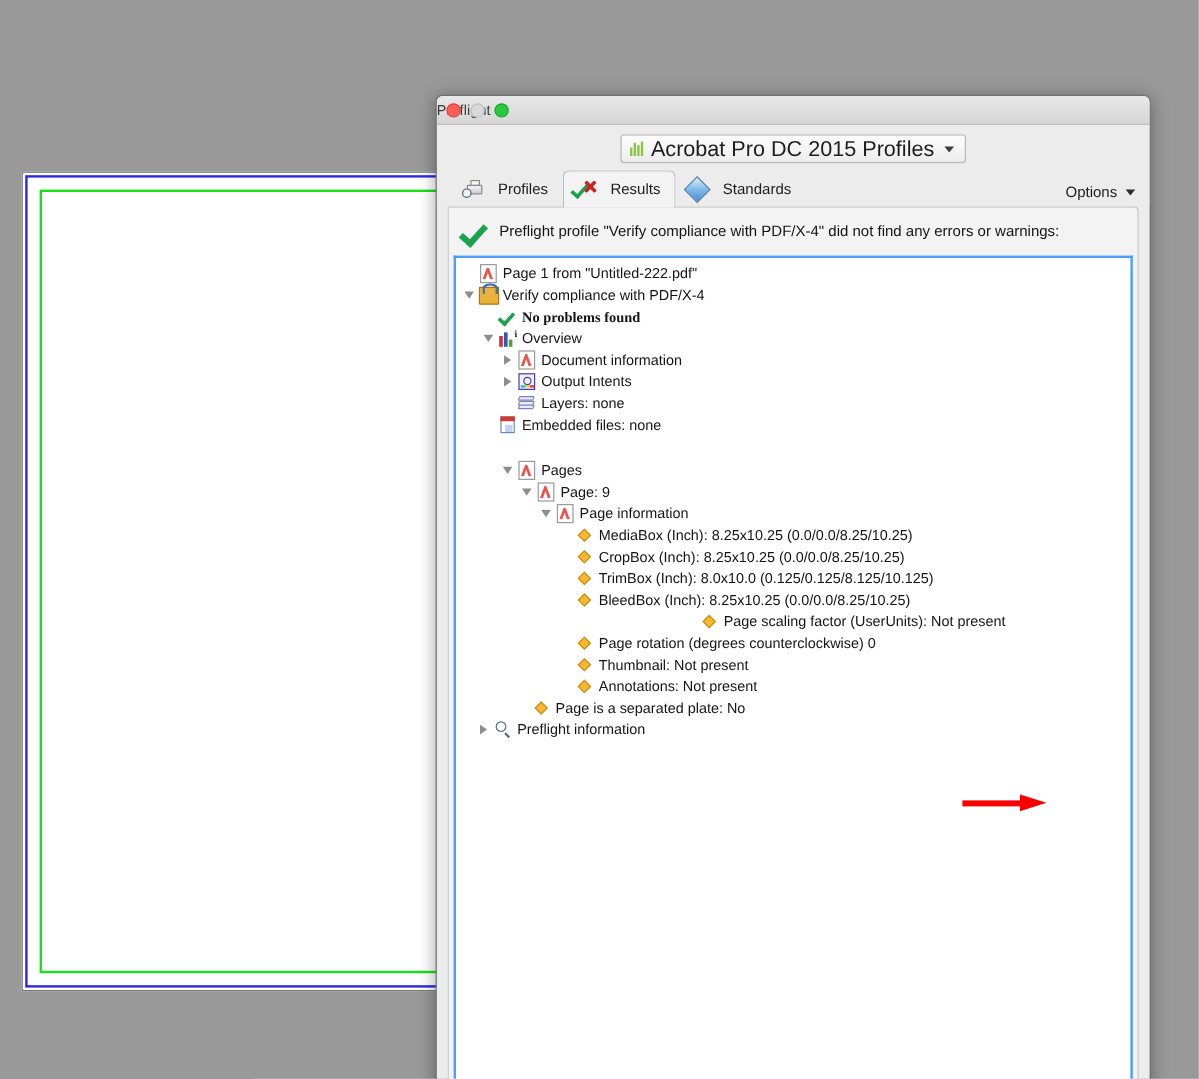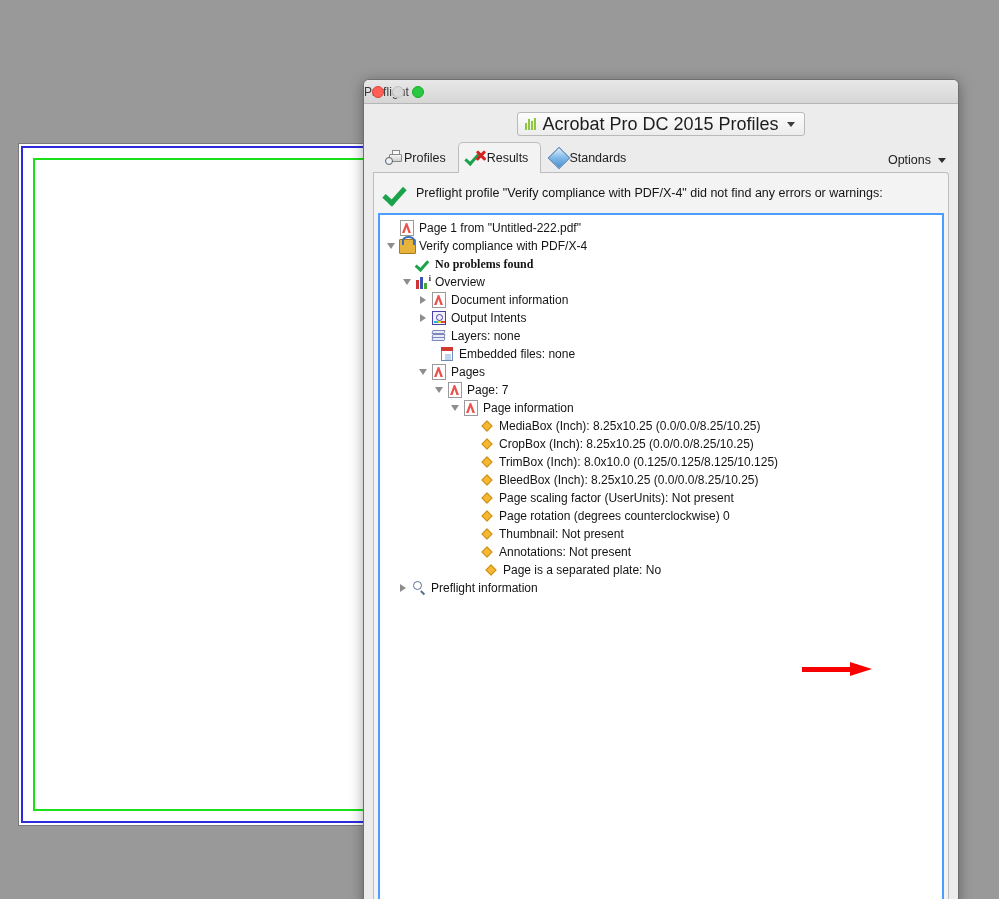--- a/index.html
+++ b/index.html
@@ -144,21 +144,21 @@
     flex: 0 0 30px;
     display: flex;
     align-items: flex-end;
     padding: 0 12px;
     position: relative;
     background: #ececec;
   }
   .tab {
     display: flex;
     align-items: center;
-    gap: 0;
+    gap: 11px;
     height: 28px;
     padding: 0 12px 0 9px;
     font-size: 12.5px;
     color: #1d1d1d;
     border-radius: 5px 5px 0 0;
     cursor: default;
     position: relative;
     box-sizing: border-box;
   }
   .tab.active {
@@ -644,44 +644,44 @@
             <span class="twisty spacer"></span>
             <span class="ticon">
               <span class="ico-layers">
                 <i class="l3"></i>
                 <i class="l2"></i>
                 <i class="l1"></i>
               </span>
             </span>
             <span class="tlabel">Layers: none</span>
           </div>
-          <div class="tree-row" style="padding-left: 44px;">
+          <div class="tree-row" style="padding-left: 20px;">
             <span class="twisty spacer"></span>
             <span class="ticon">
               <span class="ico-embed"></span>
             </span>
             <span class="tlabel">Embedded files: none</span>
           </div>
-          <div class="tree-row" style="padding-left: 36px;">
+          <div class="tree-row" style="padding-left: 36px; margin-top: 20px;">
             <span class="twisty">
               <span class="tw-open"></span>
             </span>
             <span class="ticon">
               <span class="ico-pdf"></span>
             </span>
             <span class="tlabel">Pages</span>
           </div>
           <div class="tree-row" style="padding-left: 52px;">
             <span class="twisty">
               <span class="tw-open"></span>
             </span>
             <span class="ticon">
               <span class="ico-pdf"></span>
             </span>
-            <span class="tlabel">Page: 7</span>
+            <span class="tlabel">Page: 9</span>
           </div>
           <div class="tree-row" style="padding-left: 68px;">
             <span class="twisty">
               <span class="tw-open"></span>
             </span>
             <span class="ticon">
               <span class="ico-pdf"></span>
             </span>
             <span class="tlabel">Page information</span>
           </div>
@@ -706,49 +706,49 @@
             </span>
             <span class="tlabel">TrimBox (Inch): 8.0x10.0 (0.125/0.125/8.125/10.125)</span>
           </div>
           <div class="tree-row" style="padding-left: 84px;">
             <span class="twisty spacer"></span>
             <span class="ticon">
               <span class="ico-bullet"></span>
             </span>
             <span class="tlabel">BleedBox (Inch): 8.25x10.25 (0.0/0.0/8.25/10.25)</span>
           </div>
+          <div class="tree-row" style="padding-left: 84px; justify-content: center;">
+            <span class="twisty spacer"></span>
+            <span class="ticon">
+              <span class="ico-bullet"></span>
+            </span>
+            <span class="tlabel">Page scaling factor (UserUnits): Not present</span>
+          </div>
           <div class="tree-row" style="padding-left: 84px;">
             <span class="twisty spacer"></span>
             <span class="ticon">
               <span class="ico-bullet"></span>
             </span>
-            <span class="tlabel">Page scaling factor (UserUnits): Not present</span>
+            <span class="tlabel">Page rotation (degrees counterclockwise) 0</span>
           </div>
           <div class="tree-row" style="padding-left: 84px;">
             <span class="twisty spacer"></span>
             <span class="ticon">
               <span class="ico-bullet"></span>
             </span>
-            <span class="tlabel">Page rotation (degrees counterclockwise) 0</span>
+            <span class="tlabel">Thumbnail: Not present</span>
           </div>
           <div class="tree-row" style="padding-left: 84px;">
             <span class="twisty spacer"></span>
             <span class="ticon">
               <span class="ico-bullet"></span>
             </span>
-            <span class="tlabel">Thumbnail: Not present</span>
-          </div>
-          <div class="tree-row" style="padding-left: 84px;">
-            <span class="twisty spacer"></span>
-            <span class="ticon">
-              <span class="ico-bullet"></span>
-            </span>
             <span class="tlabel">Annotations: Not present</span>
           </div>
-          <div class="tree-row" style="padding-left: 48px; margin-left: 40px;">
+          <div class="tree-row" style="padding-left: 48px;">
             <span class="twisty spacer"></span>
             <span class="ticon">
               <span class="ico-bullet"></span>
             </span>
             <span class="tlabel">Page is a separated plate: No</span>
           </div>
           <div class="tree-row" style="padding-left: 16px;">
             <span class="twisty">
               <span class="tw-closed"></span>
             </span>

